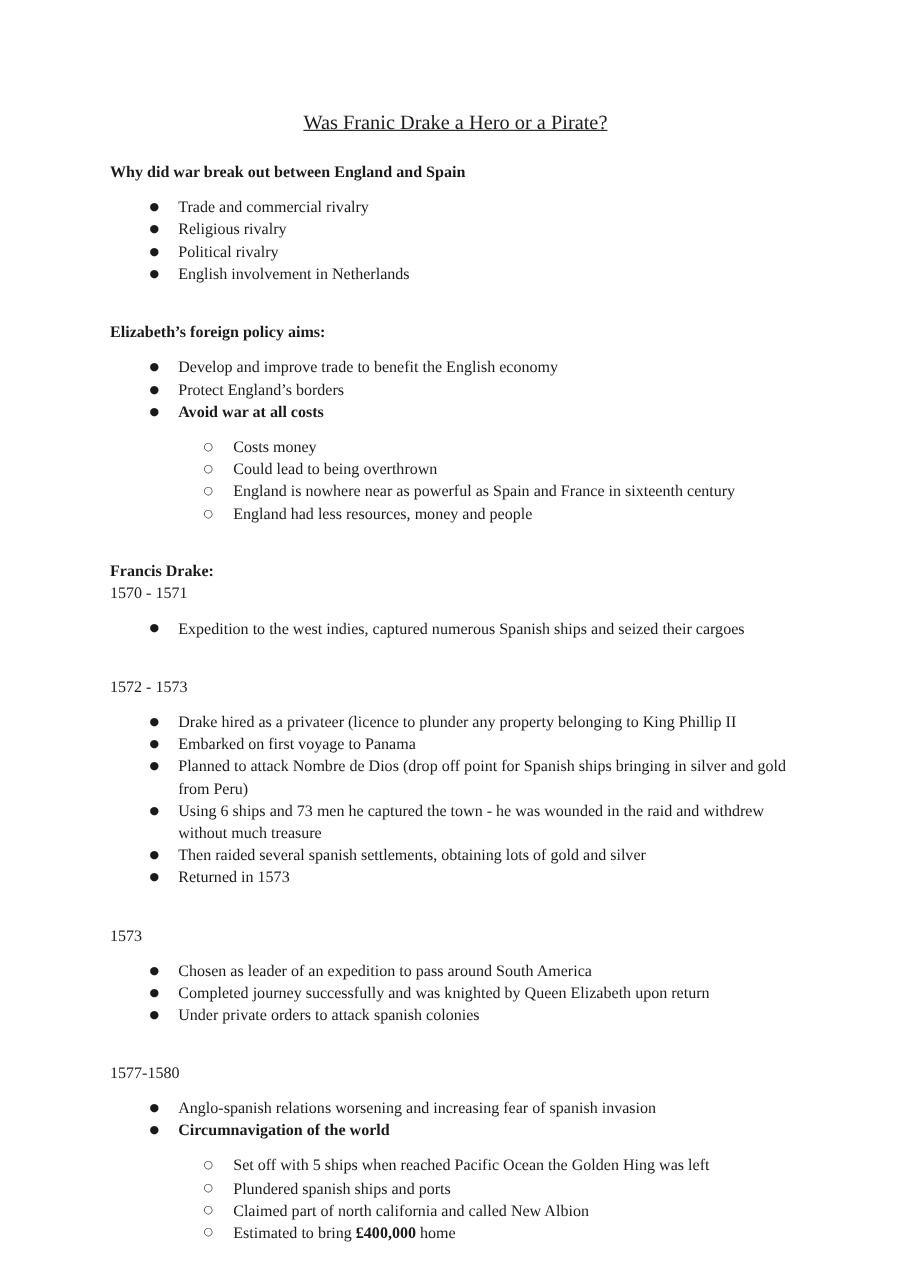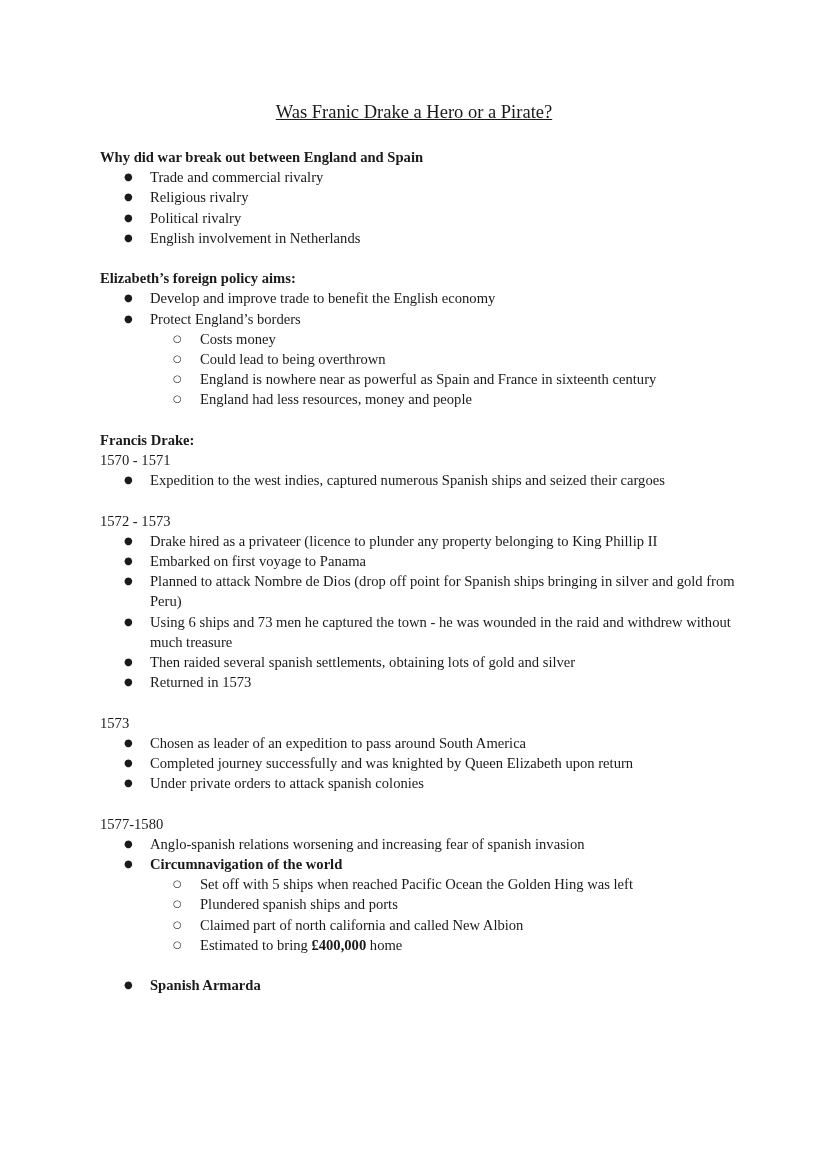--- a/index.html
+++ b/index.html
@@ -10,21 +10,21 @@
   }
   .page { position: absolute; left: 0; top: 0; width: 828px; height: 1169px; }
   .title {
     position: absolute; top: 100px; left: 0; width: 828px; text-align: center;
     font-size: 18.5px; text-decoration: underline; line-height: 24px;
   }
   .content { position: absolute; left: 100px; top: 147px; width: 640px; }
   .line { line-height: 20.2px; margin: 0; }
   .heading { font-weight: bold; }
   .blank { height: 20.2px; }
-  ul { margin: 0; padding: 0; list-style: none; }
+  ul { margin: 12px; padding: 0; list-style: none; }
   li { position: relative; line-height: 20.2px; }
   ul.l1 > li { padding-left: 50px; }
   ul.l1 > li::before {
     content: "\25CF"; position: absolute; left: 24px; top: 0; font-size: 10px;
     font-family: "DejaVu Sans", sans-serif;
   }
   ul.l2 > li { padding-left: 100px; }
   ul.l2 > li::before {
     content: "\25CB"; position: absolute; left: 73px; top: 0; font-size: 10px;
     font-family: "DejaVu Sans", sans-serif;
@@ -45,20 +45,21 @@
       <li>Religious rivalry</li>
       <li>Political rivalry</li>
       <li>English involvement in Netherlands</li>
     </ul>
     <div class="blank"></div>
 
     <p class="line heading">Elizabeth’s foreign policy aims:</p>
     <ul class="l1">
       <li>Develop and improve trade to benefit the English economy</li>
       <li>Protect England’s borders</li>
+      <li class="b">Avoid war at all costs</li>
     </ul>
     <ul class="l2">
       <li>Costs money</li>
       <li>Could lead to being overthrown</li>
       <li>England is nowhere near as powerful as Spain and France in sixteenth century</li>
       <li>England had less resources, money and people</li>
     </ul>
     <div class="blank"></div>
 
     <p class="line heading">Francis Drake:</p>

